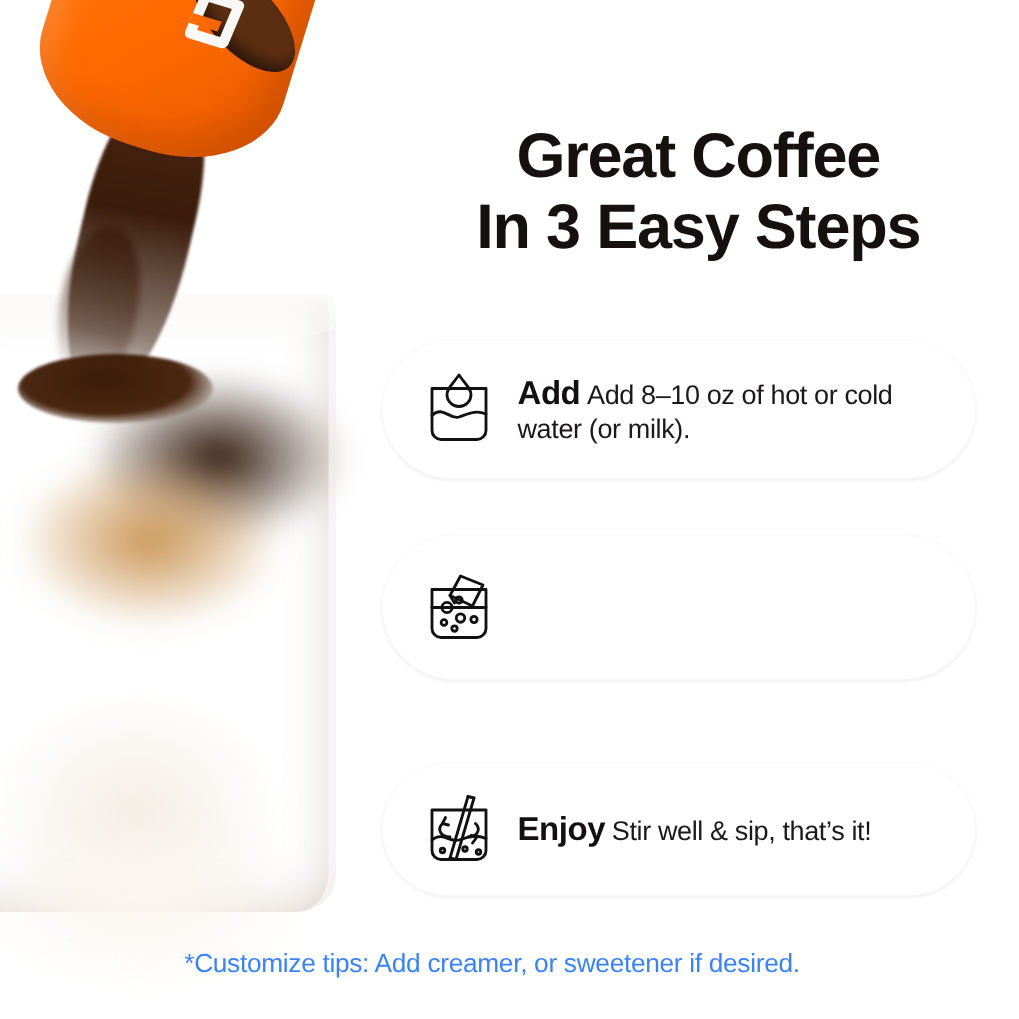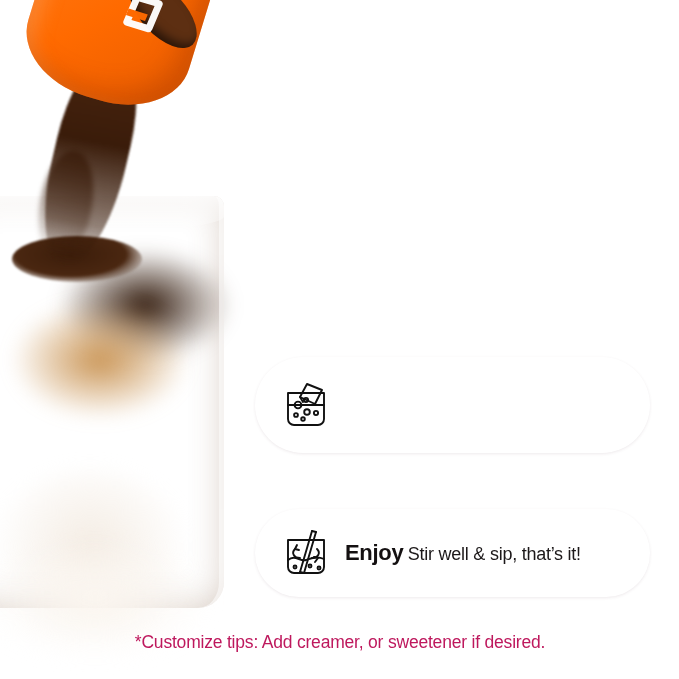--- a/index.html
+++ b/index.html
@@ -181,25 +181,25 @@
     line-height:1.15; letter-spacing:-.3px;
   }
   .step-desc {
     font-size:18px; color:#1c1819;
     line-height:1.24; letter-spacing:-.25px;
     margin-top:2px;
   }
 
   #footnote {
     position:absolute;
-    left:60px; top:632px;
+    left:48px; top:632px;
     width:560px;
     text-align:center;
     font-size:17.5px;
-    color:#be185d;
+    color:#3b82f6;
     letter-spacing:-.2px;
   }
 </style>
 </head>
 <body>
 
 <div id="stage">
 
   <div id="photo">
     <div class="glass"></div>
@@ -212,21 +212,38 @@
     <div class="glass-edge"></div>
     <div class="grounds"></div>
     <div class="stream2"></div>
     <div class="stream"></div>
     <div class="scoop">
       <div class="scoop-mouth"></div>
     </div>
     <div class="scoop-logo"></div>
   </div>
 
-
+  <div id="headline">
+    <span>Great Coffee</span>
+    <span class="l2">In 3 Easy Steps</span>
+  </div>
+
+  <div class="card" id="card-add">
+    <span class="card-icon">
+      <svg viewBox="0 0 50 52" fill="none" stroke="#111" stroke-width="1.9" stroke-linecap="round" stroke-linejoin="round">
+        <path d="M7 12 H43 V40 a6 6 0 0 1 -6 6 H13 a6 6 0 0 1 -6 -6 Z"></path>
+        <path d="M7 30 c7 -7 12 3 18 1 c6 -2 11 -5 18 -2"></path>
+        <path d="M25 3 c-5 7 -8 9 -8 13 a8 8 0 0 0 16 0 c0 -4 -3 -6 -8 -13 Z"></path>
+      </svg>
+    </span>
+    <span class="card-text">
+      <span class="step-title">Add</span>
+      <span class="step-desc">Add 8–10 oz of hot or cold water (or milk).</span>
+    </span>
+  </div>
 
   <div class="card" id="card-pour">
     <span class="card-icon">
       <svg viewBox="0 0 50 52" fill="none" stroke="#111" stroke-width="1.9" stroke-linecap="round" stroke-linejoin="round">
         <path d="M7 14 H43 V40 a6 6 0 0 1 -6 6 H13 a6 6 0 0 1 -6 -6 Z"></path>
         <path d="M7 26 H43"></path>
         <path d="M26 5 L41 11 L34 25 L19 18 Z"></path>
         <path d="M19 18 L22 23"></path>
         <circle cx="17" cy="26" r="3.4"></circle>
         <circle cx="25" cy="21" r="2.1"></circle>

